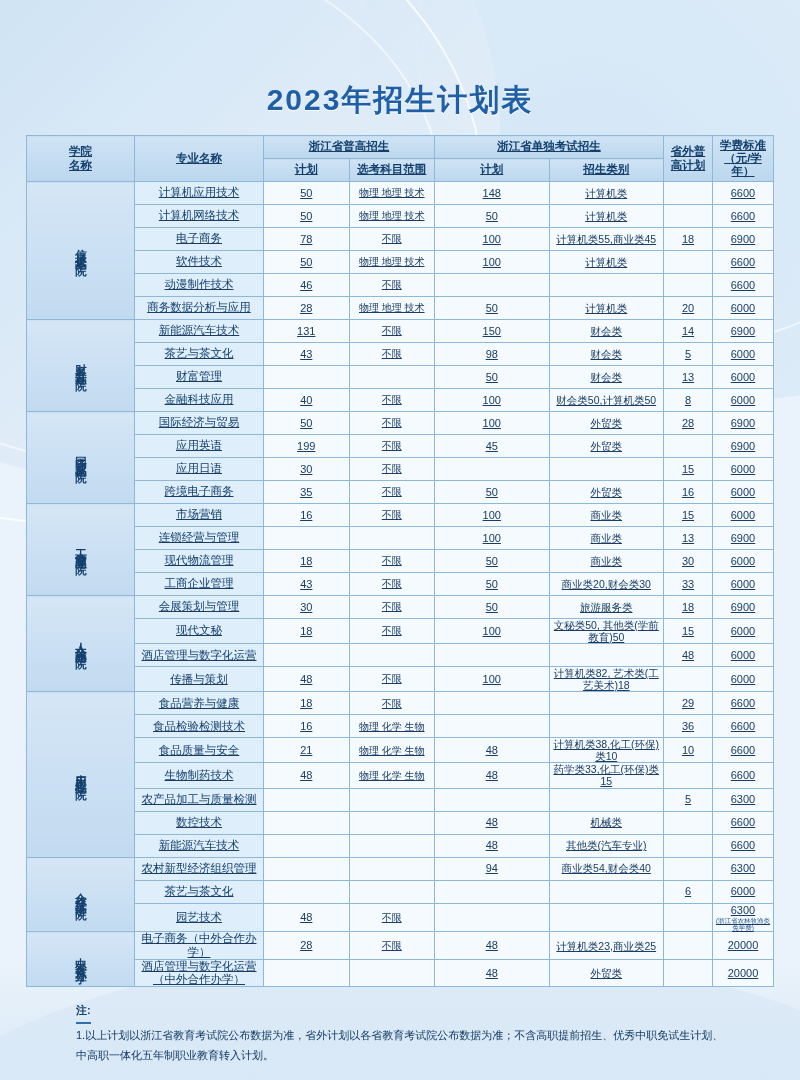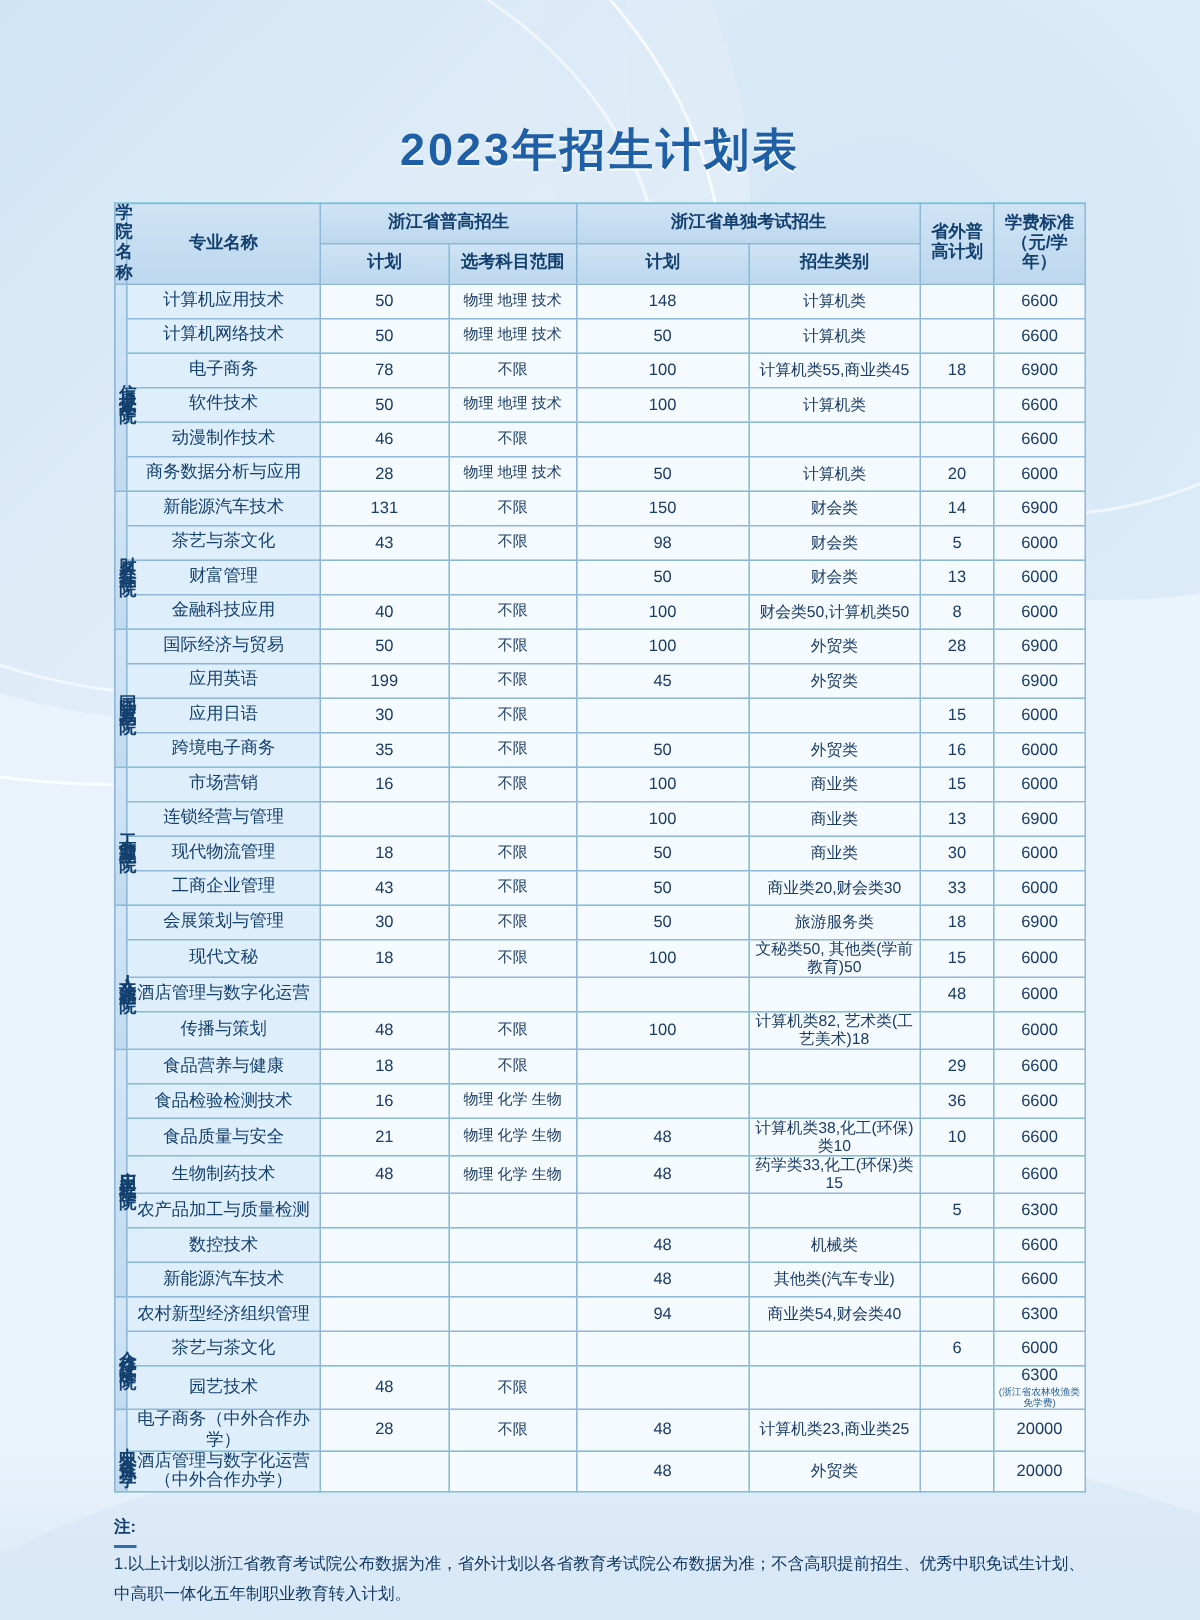--- a/index.html
+++ b/index.html
@@ -59,26 +59,27 @@
     letter-spacing:2px;
     color:#1f5fa6;
     font-weight:bold;
     padding-top:48px;
     padding-bottom:14px;
     text-shadow:0 1px 0 #fff;
   }
 
   table.plan{
     border-collapse:collapse;
-    width:648px;
+    width:748px;
     margin:0 auto;
     table-layout:fixed;
     font-size:11px;
     color:#1b3c63;
-    background:#5eead4;
+    background:#1d4ed8;
+    text-decoration:underline;
   }
   table.plan th, table.plan td{
     border:1px solid #8fb8d8;
     text-align:center;
     vertical-align:middle;
     padding:0;
     height:22px;
     line-height:1.15;
   }
   table.plan thead th{

